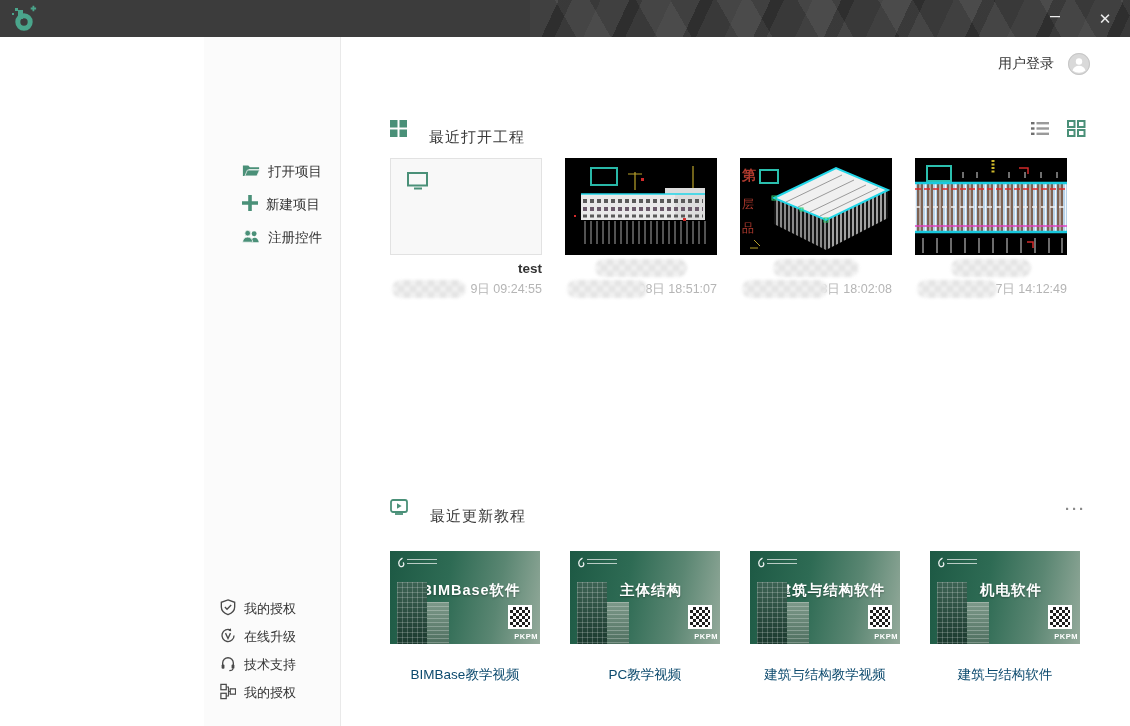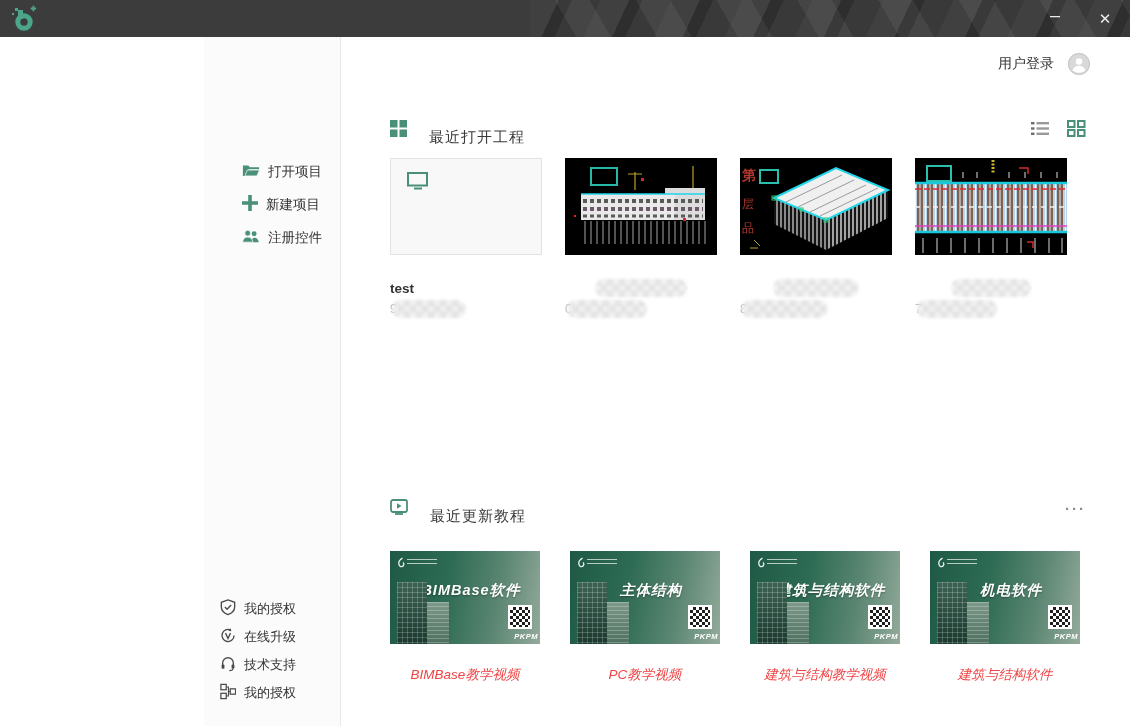--- a/index.html
+++ b/index.html
@@ -44,50 +44,50 @@
   .sec-title { font-size:15px; font-weight:500; color:#3a3a3a; letter-spacing:1px;margin-top:15px; }
   .views { margin-left:auto; display:flex; align-items:center; gap:18px; }
   .more-dots { margin-left:auto; color:#8a8a8a; font-size:15px; font-weight:700; letter-spacing:2px; cursor:pointer; line-height:10px; }
 
   
   .cards { position:absolute; top:121px; left:48px; display:flex; gap:23px; }
   .pcard { width:152px; cursor:pointer; }
   .thumb { width:152px; height:97px; position:relative; overflow:hidden; }
   .thumb.empty { background:#f8f8f8; border:1px solid #e2e2e2; }
   .thumb.empty .mon { position:absolute; left:16px; top:13px; }
-  .meta { position:relative; margin-top:26px; text-align:left; }
+  .meta { position:relative; margin-top:6px; text-align:right; }
   .pname { font-size:13.5px; font-weight:700; color:#333; height:17px; }
   .ptime { font-size:12.5px; color:#b5b5b5; margin-top:3px; height:16px; }
   .redact { position:absolute; border-radius:9px;
     background:repeating-conic-gradient(#f1f1f1 0% 25%, #e2e2e2 0% 50%) 0 0/12px 12px;
     filter:blur(1.5px); opacity:.96; }
   .r-name { top:-2px; height:18px; left:50%; transform:translateX(-50%); }
   .r-time { top:19px; height:18px; left:2px; }
   .w90{width:92px}.w86{width:86px}.w80{width:80px}.w74{width:74px}.w84{width:86px}
 
   
   .tuts { position:absolute; top:514px; left:48px; display:flex; gap:30px; }
-  .tcard { width:150px; cursor:pointer;font-style:italic; }
+  .tcard { width:150px; cursor:pointer; }
   .cover { position:relative; width:150px; height:93px; overflow:hidden;
     background:linear-gradient(100deg,#1d5944 0%,#2e6b54 38%,#5a8672 70%,#94aa9b 100%); }
   .cover-title { position:absolute; left:14px; right:2px; top:30px; text-align:center; color:#fff;
     font-size:14.5px; font-weight:700; text-shadow:0 1px 2px rgba(0,0,0,.35); letter-spacing:1px; }
   .mlogo { position:absolute; left:7px; top:6px; display:flex; align-items:center; gap:2px; opacity:.9; }
   .mlogo-lines { width:30px; height:8px; background:repeating-linear-gradient(#fff 0 1px, transparent 1px 4px); opacity:.75; }
   .tower1 { position:absolute; left:7px; bottom:0; width:30px; height:62px;
     background:repeating-linear-gradient(rgba(255,255,255,.20) 0 1px, transparent 1px 5px),
                repeating-linear-gradient(90deg, rgba(255,255,255,.20) 0 1px, transparent 1px 5px),
                linear-gradient(#3c6253,#1b392e); }
   .tower2 { position:absolute; left:37px; bottom:0; width:22px; height:42px;
     background:repeating-linear-gradient(rgba(255,255,255,.25) 0 1px, transparent 1px 4px),
                linear-gradient(#7d998a,#4e6f5f); }
   .qr { position:absolute; right:8px; bottom:15px; width:24px; height:24px; border:2px solid #fff;
     background:repeating-conic-gradient(#1d1d1d 0% 25%, #fff 0% 50%) 0 0/6px 6px; }
   .brand { position:absolute; right:2px; bottom:3px; color:#fff; font-size:7.5px; font-weight:700; letter-spacing:.5px; }
-  .tlabel { margin-top:22px; text-align:center; font-size:13.5px; color:#ef4444; }
+  .tlabel { margin-top:22px; text-align:center; font-size:13.5px; color:#0c4a6e; }
 </style>
 </head>
 <body>
 
 <div class="screen">
 
   <div class="titlebar">
     <div class="texture"></div>
     <span class="logo">
       <svg width="32" height="27" viewBox="0 0 32 27">

